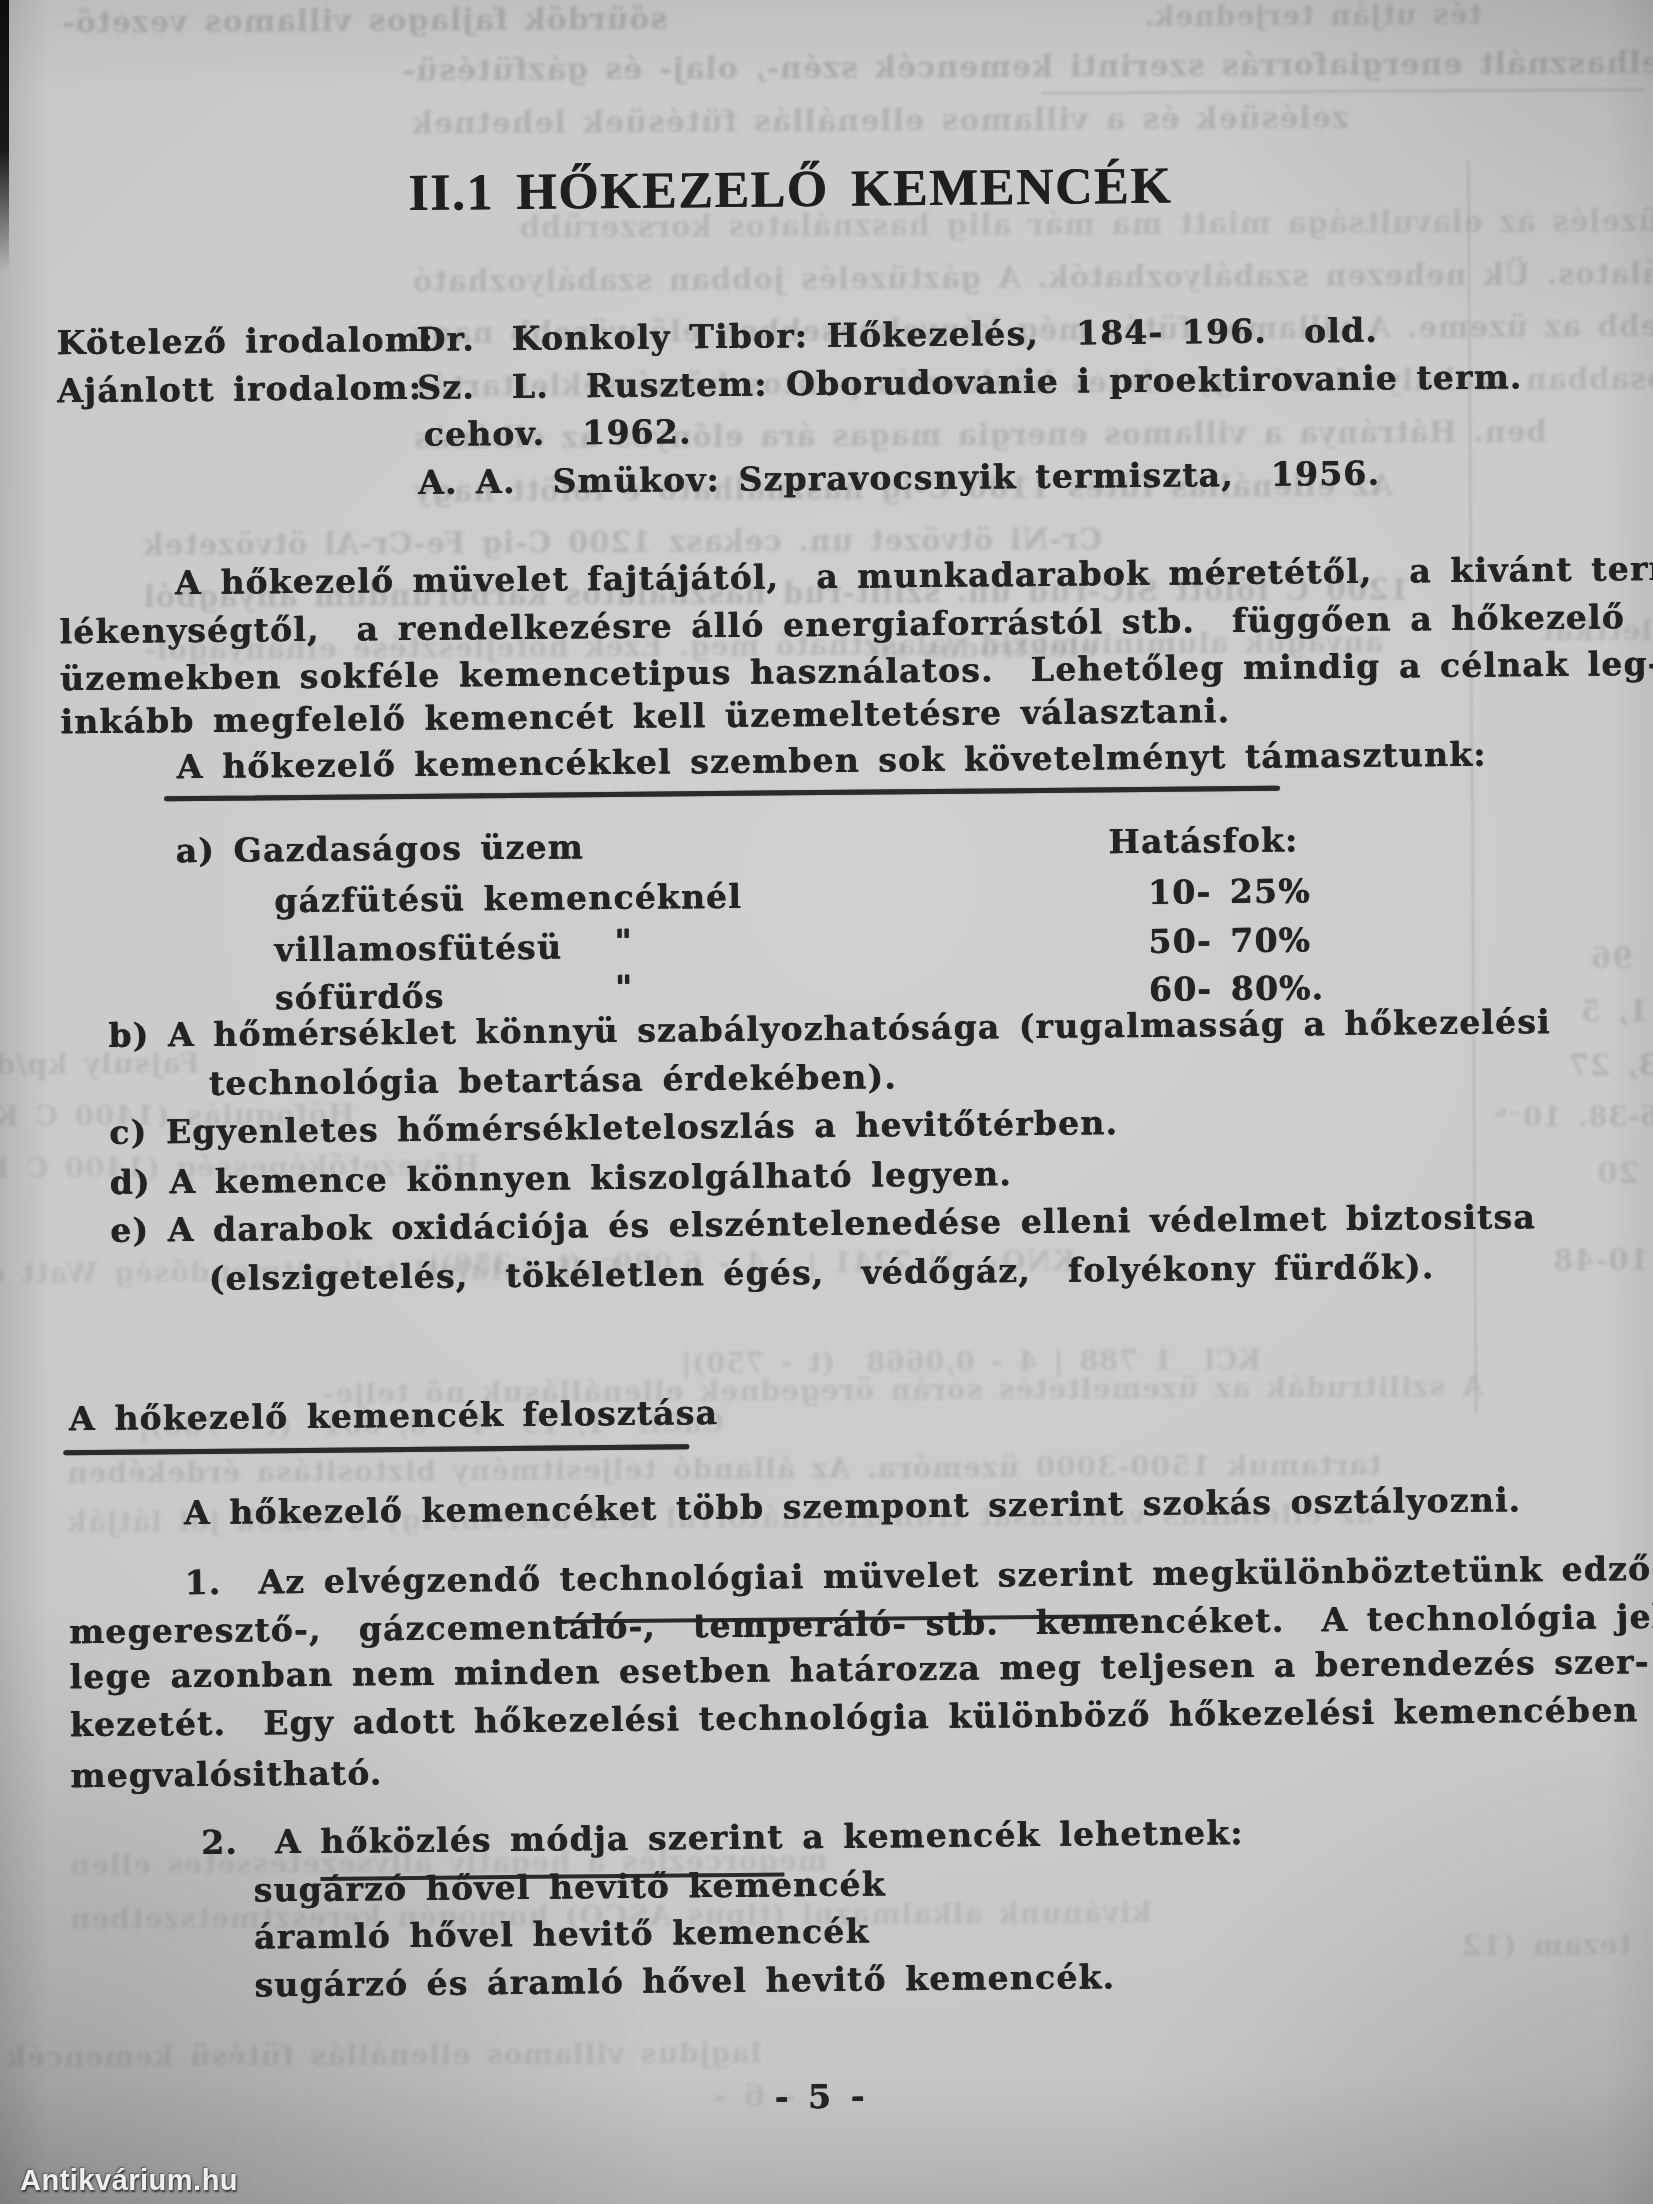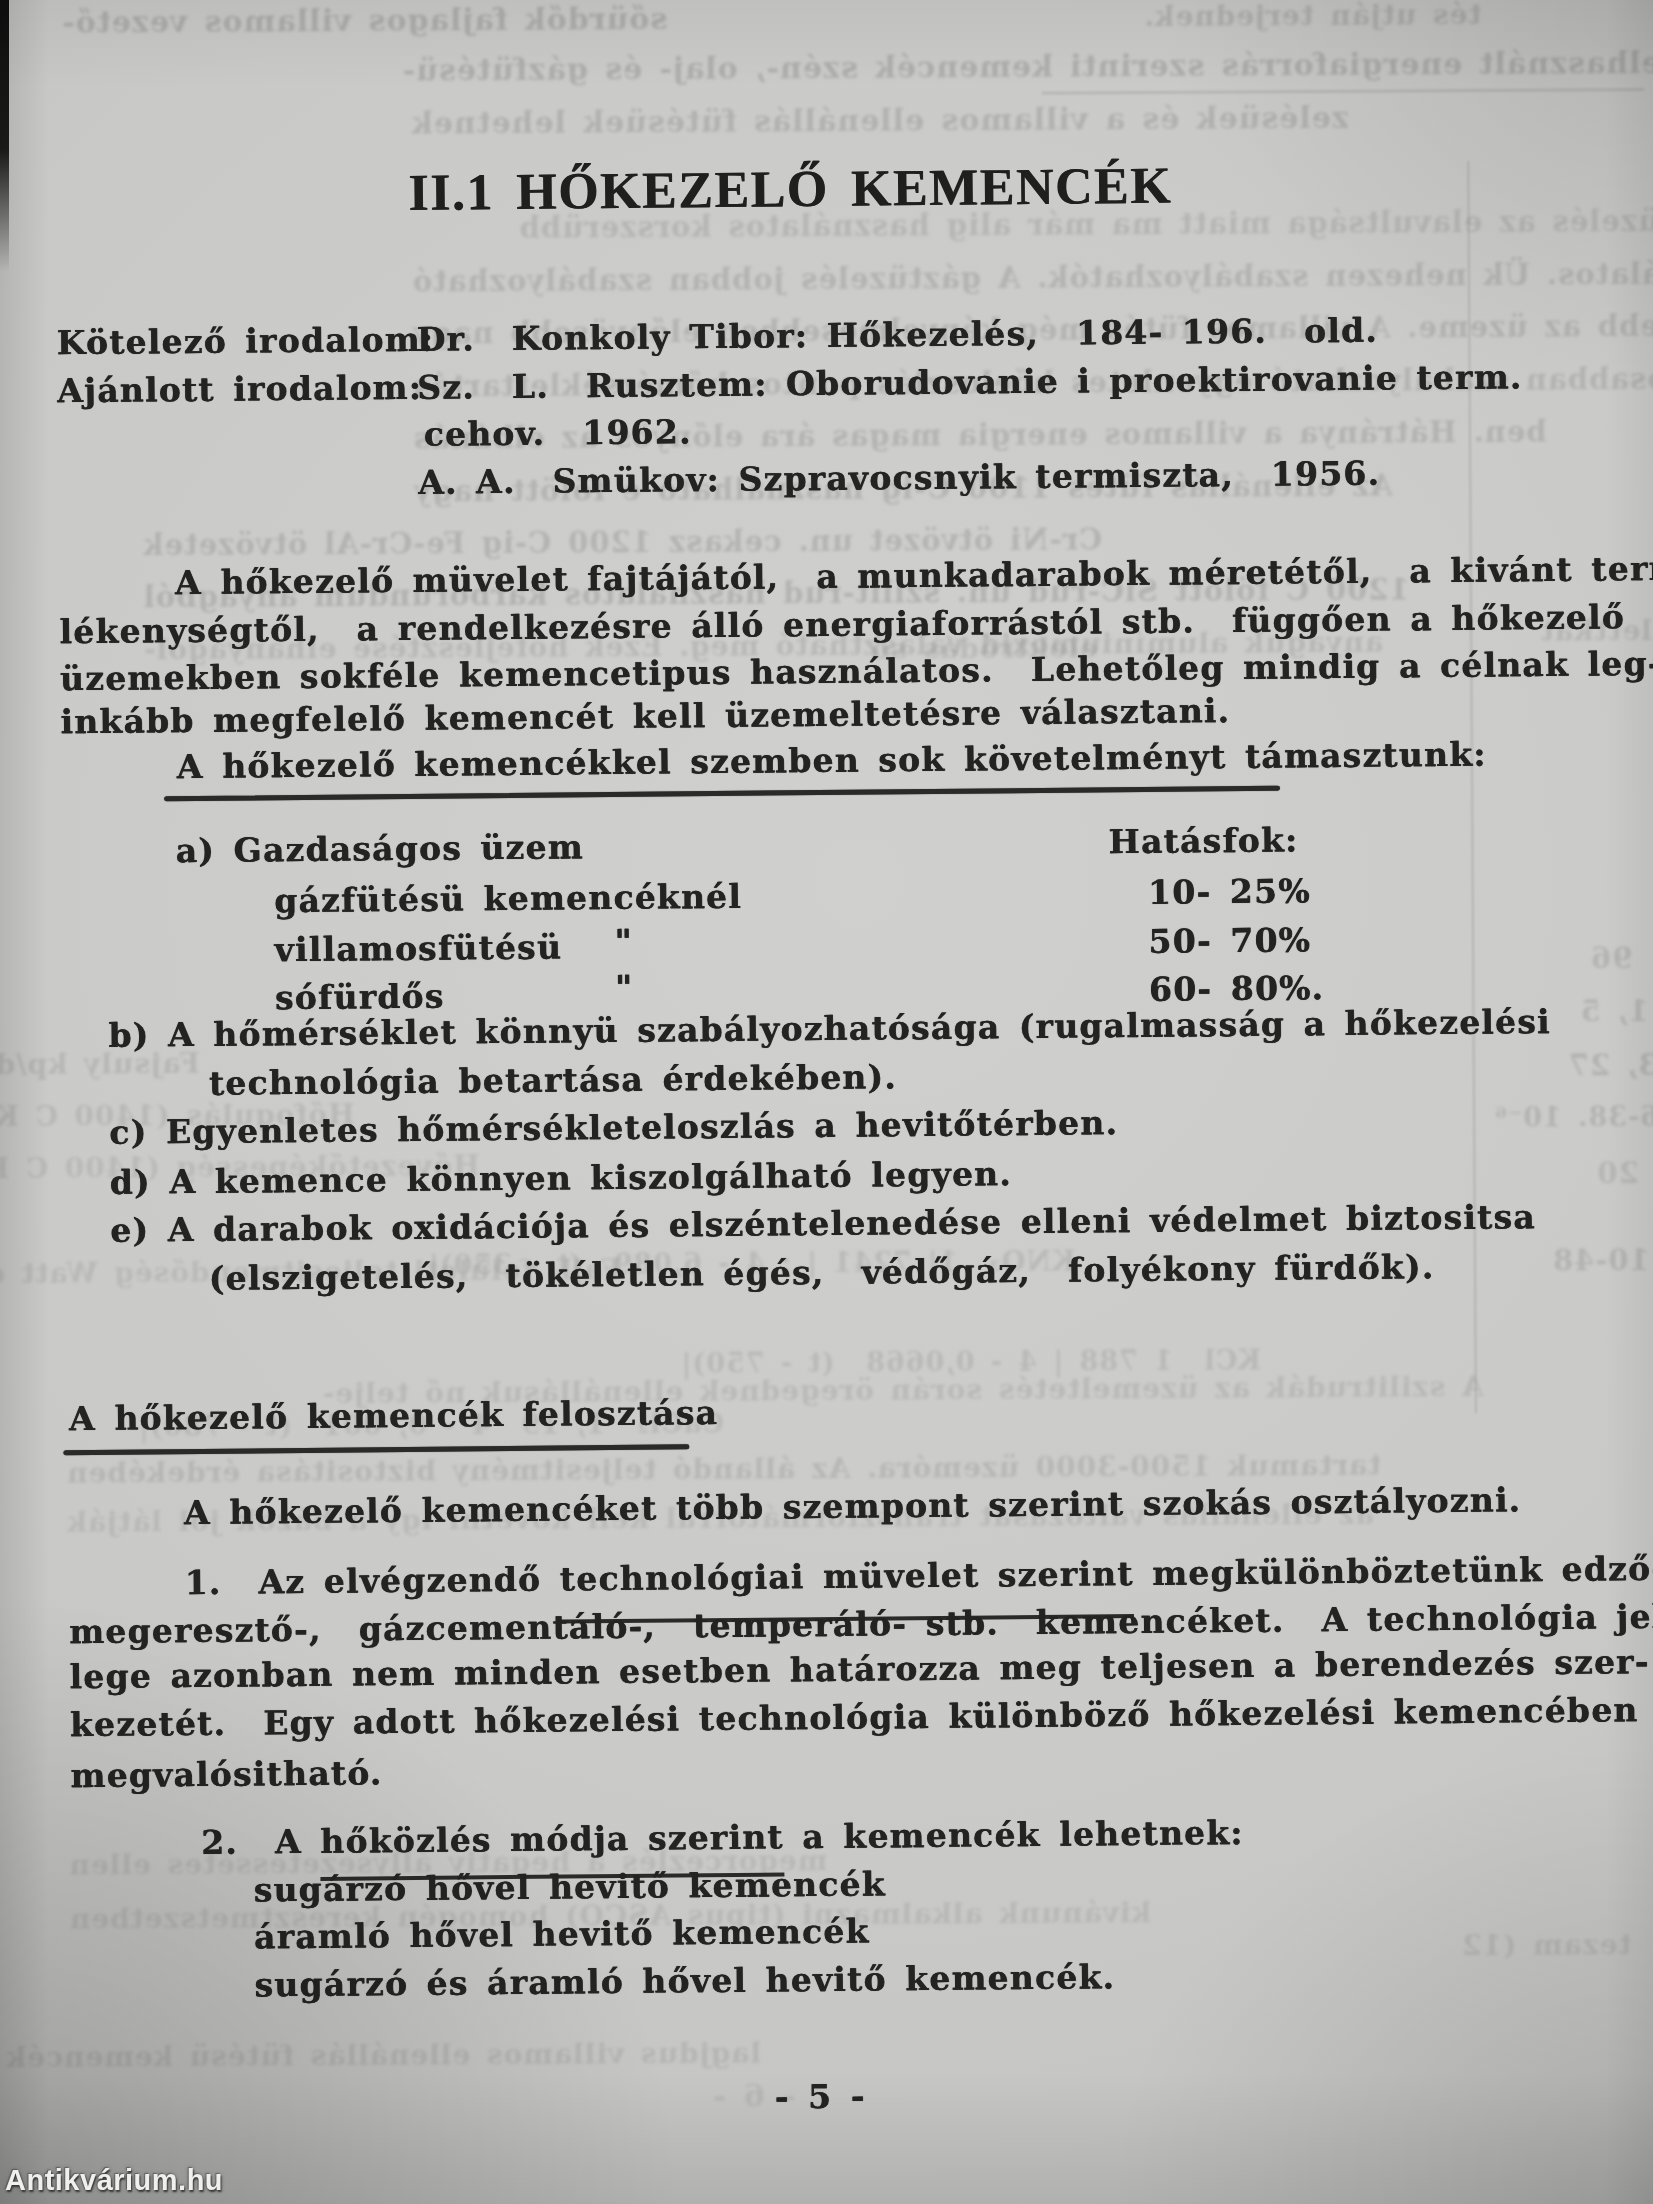--- a/index.html
+++ b/index.html
@@ -44,21 +44,21 @@
     background:
       radial-gradient(ellipse 75% 50% at 0% 100%, rgba(0,0,0,0.20), rgba(0,0,0,0) 55%),
       radial-gradient(ellipse 55% 35% at 100% 100%, rgba(0,0,0,0.13), rgba(0,0,0,0) 60%),
       radial-gradient(ellipse 50% 30% at 100% 0%, rgba(0,0,0,0.10), rgba(0,0,0,0) 60%),
       linear-gradient(to right, rgba(0,0,0,0.10), rgba(0,0,0,0) 3%),
       linear-gradient(to left, rgba(0,0,0,0.06), rgba(0,0,0,0) 3%),
       linear-gradient(to bottom, rgba(0,0,0,0.05), rgba(0,0,0,0) 4%),
       linear-gradient(to top, rgba(0,0,0,0.10), rgba(0,0,0,0) 6%);
   }
   .watermark {
-    position:absolute; left:5px; top:2164px; z-index:5;
+    position:absolute; left:20px; top:2164px; z-index:5;
     font-family:"Liberation Sans", sans-serif; font-weight:700; font-size:29px;
     color:#efefed; letter-spacing:0.5px;
     text-shadow:1px 1.9px 1.9px rgba(45,45,43,0.9), -1px -1px 1px rgba(70,70,68,0.6), 0 0 3.9px rgba(60,60,58,0.5);
   }
 </style>
 </head>
 <body>
 
 <div class="page">
 

